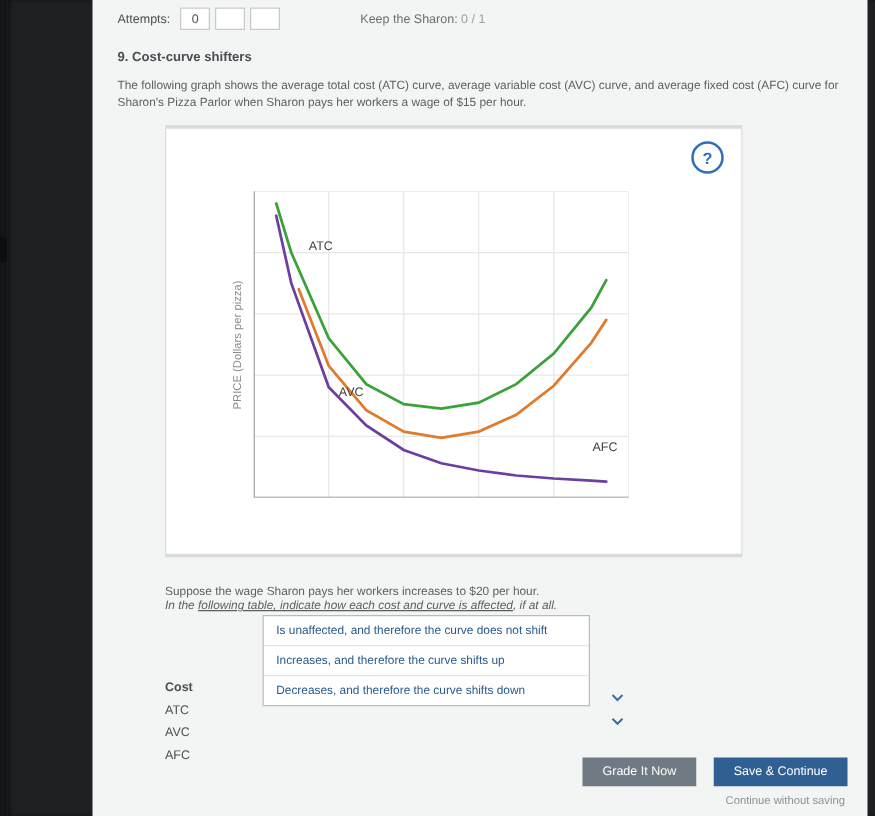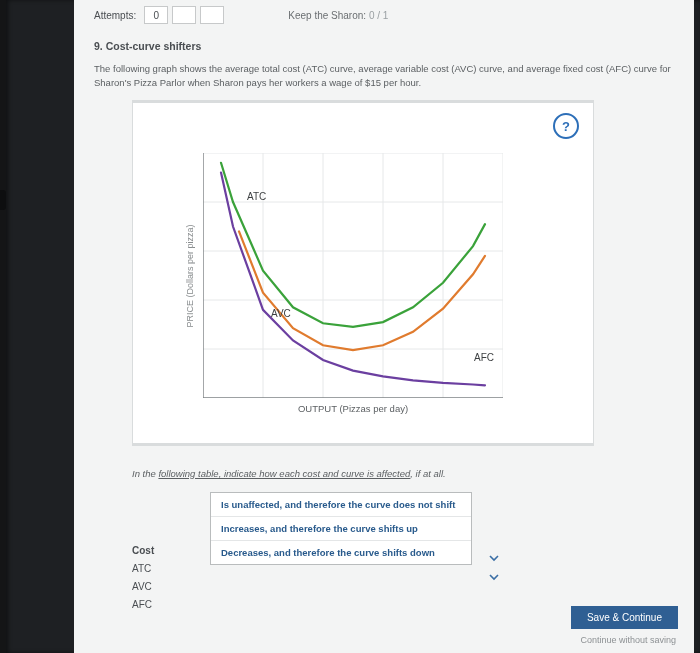--- a/index.html
+++ b/index.html
@@ -134,21 +134,20 @@
     width:260px;
     border:1px solid #b9bcbd;
     background:#fff;
   }
   .drop-col .opt{
     padding:6px 10px;
     font-size:9.5px;
     border-bottom:1px solid #e4e6e7;
     color:#285a8c;
     cursor:pointer;
-    font-weight:bold;
   }
   .drop-col .opt:last-child{border-bottom:none;}
   .rowlabels{
     position:absolute;
     left:0; top:49px;
     font-size:10px;
     color:#4a4e52;
   }
   .rowlabels div{ height:18px; display:flex; align-items:center;}
   .rowlabels .hdr{font-weight:bold;text-align:center;}
@@ -246,24 +245,24 @@
                 <path d="M36.0 78.4 L60.0 139.7 L90.0 175.2 L120.0 192.3 L150.0 197.2 L180.0 192.3 L210.0 178.8 L240.0 155.6 L270.0 121.3 L282.0 102.9" stroke="#e07b2e"></path>
                 <path d="M18.0 19.6 L30.0 73.5 L60.0 156.8 L90.0 187.4 L120.0 207.0 L150.0 217.6 L180.0 223.4 L210.0 227.4 L240.0 229.8 L270.0 231.5 L282.0 232.3" stroke="#6b3fa0"></path>
               </g>
 
             <text id="lbl-atc" font-size="10" fill="#3c3f41" x="44" y="47">ATC</text>
             <text id="lbl-avc" font-size="10" fill="#3c3f41" x="68" y="163.65">AVC</text>
             <text id="lbl-afc" font-size="10" fill="#3c3f41" x="271" y="207.8">AFC</text>
           </svg>
         </div>
 
-        <div class="xlabel">OUTPUT (Pizzas per day)</div>
       </div>
 
       <div class="q2">
+        <div>Suppose the wage Sharon pays her workers increases to $20 per hour.</div>
         <div class="line2">
           <span>In the </span><span class="under">following table, indicate how each cost and curve is affected</span><span>, if at all.</span>
         </div>
       </div>
 
       <div class="table-area">
         <div class="drop-col">
           <div class="opt">Is unaffected, and therefore the curve does not shift</div>
           <div class="opt">Increases, and therefore the curve shifts up</div>
           <div class="opt">Decreases, and therefore the curve shifts down</div>
@@ -280,19 +279,20 @@
             </svg>
         </div>
         <div class="dd-caret caret2">
           <svg viewBox="0 0 10 10">
               <path d="M1 3 L5 7 L9 3" fill="none" stroke="#3a6ea5" stroke-width="1.6"></path>
             </svg>
         </div>
       </div>
 
       <div class="actions">
+        <button class="btn grade">Grade It Now</button>
         <button class="btn save">Save &amp; Continue</button>
       </div>
       <div class="cont-link">Continue without saving</div>
 
     </div>
   </div>
 </div>
 
 </body></html>

